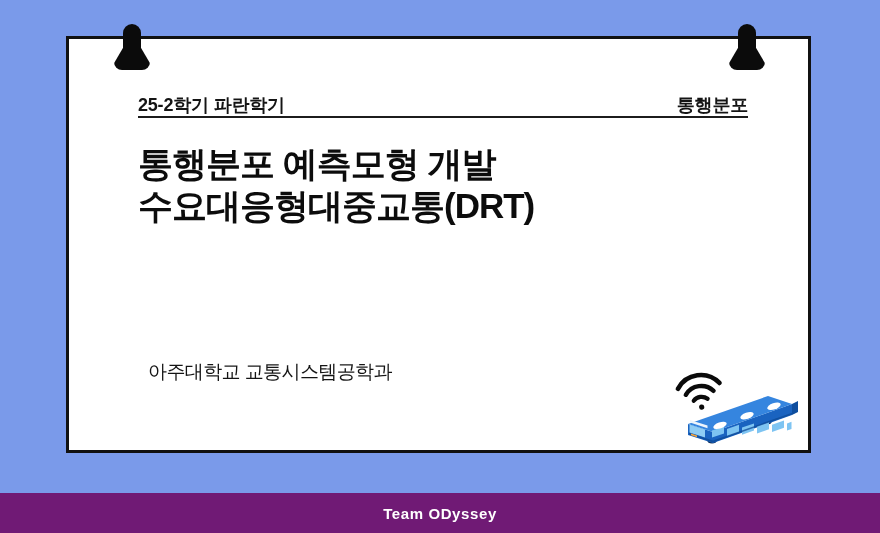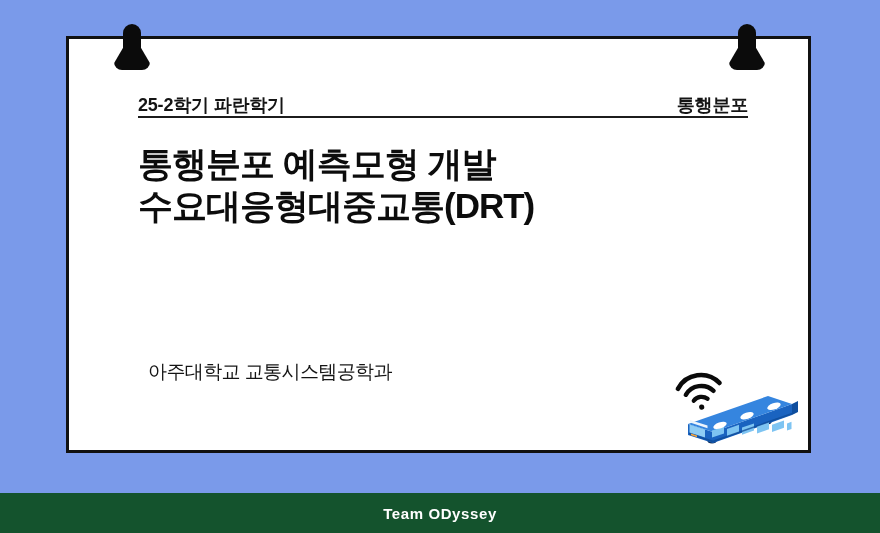--- a/index.html
+++ b/index.html
@@ -127,21 +127,21 @@
     height: 90px;
   }
 
   
   #footer {
     position: absolute;
     left: 0;
     top: 493px;
     width: 880px;
     height: 40px;
-    background: #14532d;
+    background: #701a75;
     display: flex;
     align-items: center;
     justify-content: center;
   }
   #footer-text {
     color: #FFFFFF;
     font-size: 15px;
     font-weight: bold;
     letter-spacing: 0.6px;
   }

